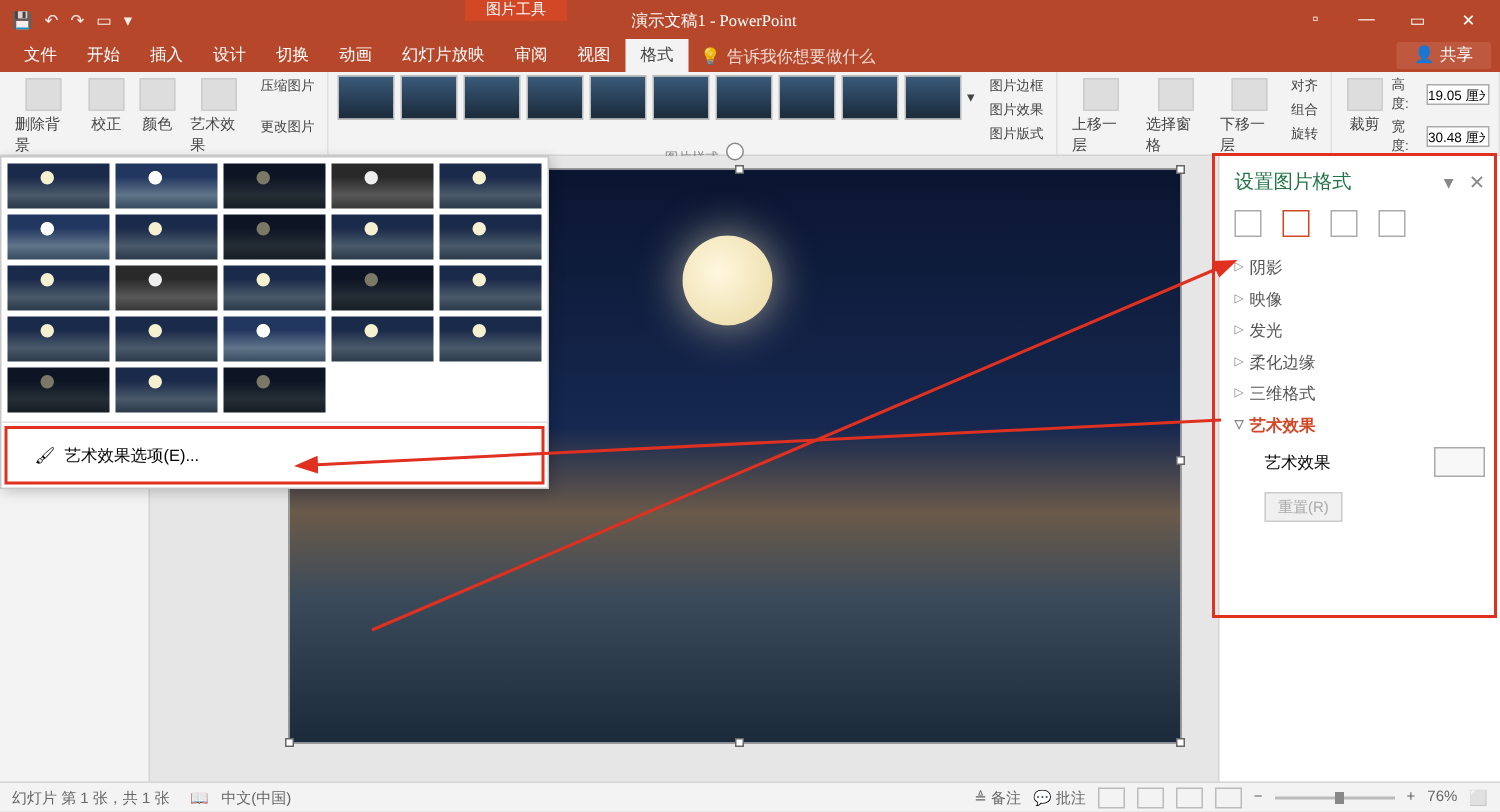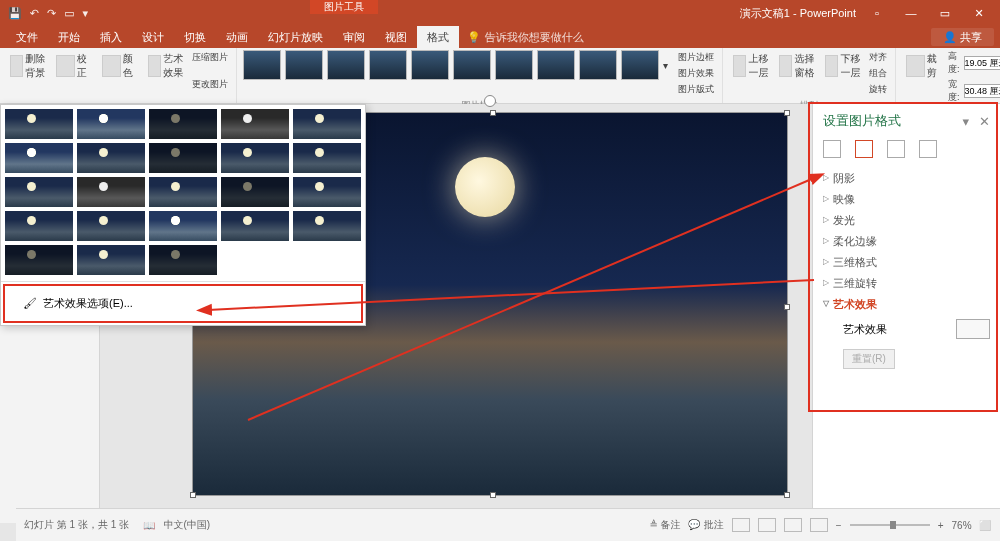--- a/index.html
+++ b/index.html
@@ -1,33 +1,33 @@
 <!DOCTYPE html>
 <html><head>
 <meta charset="utf-8">
 <style>
 * { margin: 0; padding: 0; box-sizing: border-box; font-family: "Microsoft YaHei", sans-serif; }
 body { width: 1000px; height: 541px; background: #e6e6e6; overflow: hidden; position: relative; }
 .titlebar { height: 26px; background: #b7472a; display: flex; align-items: center; color: #fff; font-size: 11px; }
 .titlebar .qat { display: flex; gap: 8px; padding: 0 8px; align-items: center; }
 .titlebar .qat span { opacity: .9; }
-.titlebar .center { flex: 1; text-align: right; }
+.titlebar .center { flex: 1; text-align: center; font-family: Liberation Serif, serif; }
 .titlebar .t-context { position: absolute; left: 310px; top: 0; background: #d24726; padding: 0 14px; height: 14px; font-size: 10px; line-height: 14px; }
 .titlebar .wctrl { display: flex; gap: 4px; padding: 0 6px; }
 .titlebar .wctrl span { width: 30px; text-align: center; }
 .menubar { height: 22px; background: #b7472a; display: flex; align-items: center; color: #fff; font-size: 11px; padding: 0 6px; gap: 0; }
 .menubar .tab { padding: 0 10px; height: 22px; line-height: 22px; cursor: pointer; text-align: right; }
 .menubar .tab.active { background: #f3f3f3; color: #444; }
 .menubar .tell { margin-left: 8px; opacity: .8; display: flex; align-items: center; gap: 4px; }
 .menubar .share { margin-left: auto; background: rgba(255,255,255,.1); padding: 0 12px; height: 18px; line-height: 18px; border-radius: 2px; }
 .ribbon { height: 56px; background: #f3f3f3; border-bottom: 1px solid #d4d4d4; display: flex; font-size: 10px; color: #444; }
 .ribbon .group { display: flex; flex-direction: column; justify-content: space-between; padding: 2px 6px; border-right: 1px solid #e0e0e0; }
 .ribbon .group .items { display: flex; gap: 2px; align-items: flex-start; flex: 1; }
 .ribbon .group .label { text-align: center; font-size: 9px; color: #888; padding-top: 2px; }
-.ribbon .bigbtn { display: flex; flex-direction: row; align-items: center; gap: 2px; padding: 2px 4px; cursor: pointer; }
+.ribbon .bigbtn { display: flex; flex-direction: column; align-items: center; gap: 2px; padding: 2px 4px; cursor: pointer; }
 .ribbon .bigbtn .ico { width: 24px; height: 22px; background: #ddd; border: 1px solid #ccc; }
 .ribbon .mini { font-size: 9px; padding: 1px 2px; cursor: pointer; white-space: nowrap; }
 .ribbon .style-gal { display: flex; gap: 4px; align-items: center; }
 .ribbon .style-gal .st { width: 38px; height: 30px; background: linear-gradient(#3a5a7a, #1a2a3a); border: 1px solid #bbb; cursor: pointer; }
 .ribbon .sizebox { display: flex; align-items: center; gap: 4px; font-size: 9px; }
 .ribbon .sizebox input { width: 42px; height: 14px; font-size: 9px; border: 1px solid #aaa; text-align: right; padding-right: 2px; }
 .workarea { position: absolute; top: 104px; left: 0; right: 0; bottom: 18px; display: flex; }
 .thumbs { width: 100px; background: #f3f3f3; border-right: 1px solid #d4d4d4; padding: 10px 6px; }
 .thumb { display: flex; gap: 4px; }
 .thumb .num { font-size: 11px; color: #666; }
@@ -55,21 +55,21 @@
 .sidepanel .icons { display: flex; gap: 14px; margin-bottom: 10px; }
 .sidepanel .icons span { width: 18px; height: 18px; border: 1px solid #aaa; display: inline-block; cursor: pointer; }
 .sidepanel .icons span.active { border-color: #d24726; }
 .sidepanel .item { padding: 3px 0 3px 10px; cursor: pointer; color: #555; position: relative; font-family: Liberation Serif, serif; }
 .sidepanel .item::before { content: '▷'; position: absolute; left: 0; font-size: 8px; color: #888; top: 5px; }
 .sidepanel .item.expanded::before { content: '▽'; }
 .sidepanel .item.expanded { color: #d24726; font-weight: bold; }
 .sidepanel .sub { padding: 4px 0 4px 20px; display: flex; align-items: center; gap: 8px; }
 .sidepanel .sub .dd { width: 34px; height: 20px; border: 1px solid #aaa; background: #f8f8f8; }
 .sidepanel .resetbtn { margin: 6px 0 0 20px; padding: 2px 8px; border: 1px solid #ccc; background: #f0f0f0; font-size: 10px; color: #aaa; display: inline-block; }
-.statusbar { position: absolute; bottom: 0; left: 16px; right: 0; height: 33px; background: #f3f3f3; border-top: 1px solid #d4d4d4; display: flex; align-items: center; font-size: 10px; color: #666; padding: 0 8px; }
+.statusbar { position: absolute; bottom: 0; left: 0; right: 0; height: 20px; background: #f3f3f3; border-top: 1px solid #d4d4d4; display: flex; align-items: center; font-size: 10px; color: #666; padding: 0 8px; }
 .statusbar .right { margin-left: auto; display: flex; align-items: center; gap: 8px; }
 .statusbar .viewbtn { width: 18px; height: 14px; border: 1px solid #bbb; cursor: pointer; }
 .statusbar .slider { width: 80px; height: 2px; background: #bbb; position: relative; }
 .statusbar .slider::after { content: ''; position: absolute; left: 50%; top: -3px; width: 6px; height: 8px; background: #888; }
 .arrow { position: absolute; z-index: 10; pointer-events: none; }
 .arrow svg { overflow: visible; }
 </style>
 </head>
 <body>
 
@@ -236,21 +236,20 @@
       <span></span>
       <span class="active"></span>
       <span></span>
       <span></span>
     </div>
     <div class="item">阴影</div>
     <div class="item">映像</div>
     <div class="item">发光</div>
     <div class="item">柔化边缘</div>
     <div class="item">三维格式</div>
-    <div class="item">三维旋转</div>
     <div class="item expanded">艺术效果</div>
     <div class="sub">
       <span>艺术效果</span>
       <div class="dd" style="margin-left:auto"></div>
     </div>
     <div class="resetbtn">重置(R)</div>
   </div>
 </div>
 
 <div class="sidepanel-border"></div>

